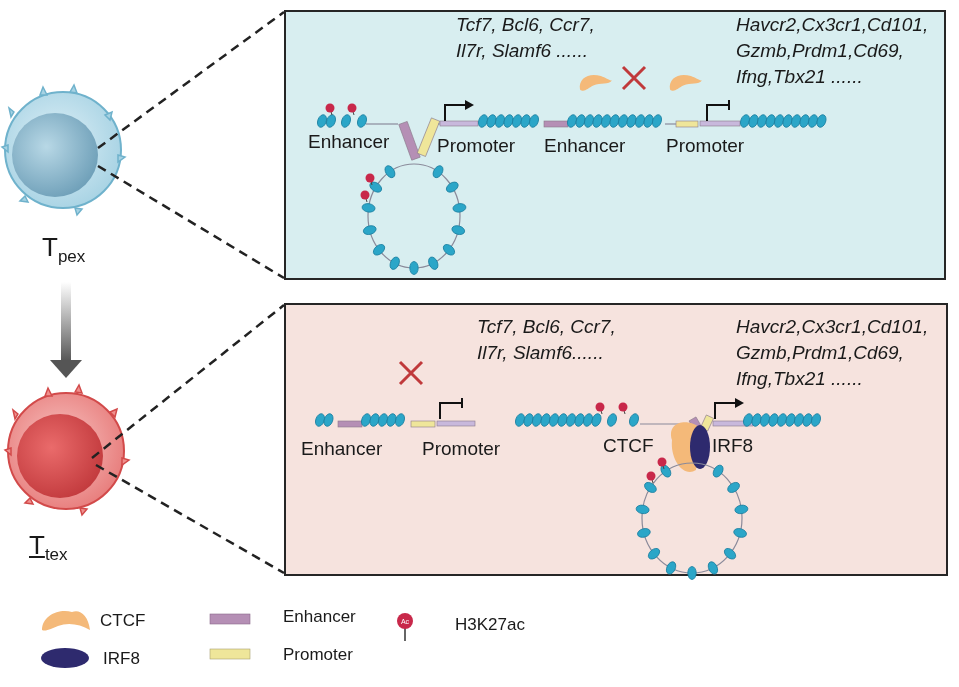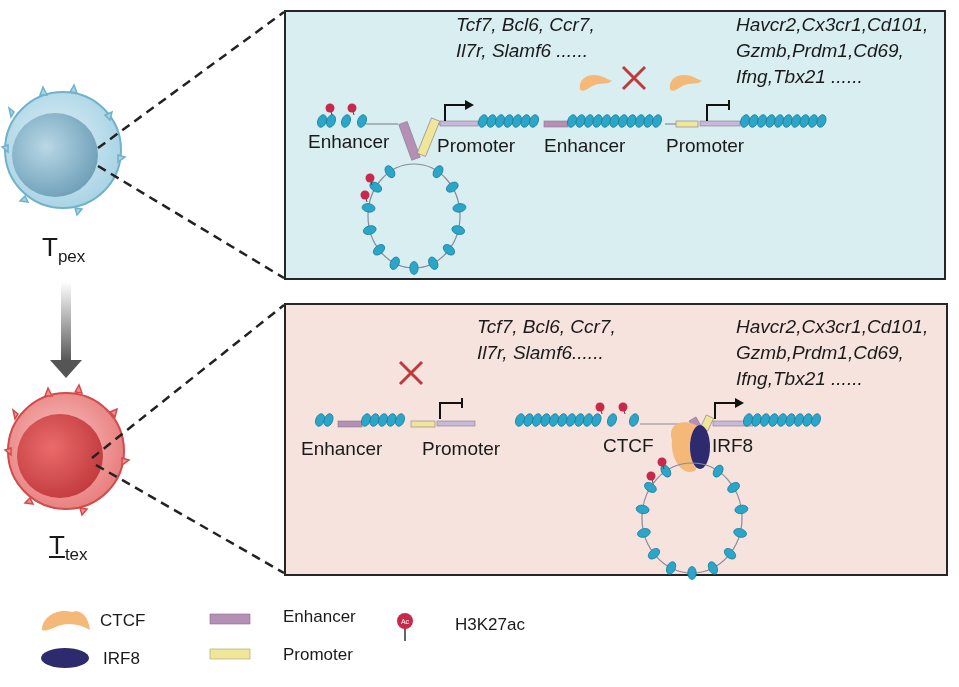--- a/index.html
+++ b/index.html
@@ -77,21 +77,21 @@
     <path d="M98 148 L284 12"></path>
     <path d="M98 166 L284 278"></path>
     <path d="M92 458 L284 305"></path>
     <path d="M96 465 L284 573"></path>
   </g>
 </svg>
 
 <div class="cell-label" style="left:42px;top:232px;">
   <span>T</span><sub>pex</sub>
 </div>
-<div class="cell-label" style="left:49px;top:530px;text-decoration:underline;">
+<div class="cell-label" style="left:29px;top:530px;text-decoration:underline;">
   <span>T</span><sub>tex</sub>
 </div>
 
 <div class="panel panel-top"></div>
 <div class="genes" style="left:432px;top:12px;">Tcf7, Bcl6, Ccr7,
 Il7r, Slamf6 ......</div>
 <div class="genes" style="left:712px;top:12px;">Havcr2,Cx3cr1,Cd101,
 Gzmb,Prdm1,Cd69,
 Ifng,Tbx21 ......</div>
 <div class="lbl" style="left:308px;top:131px;">Enhancer</div>

